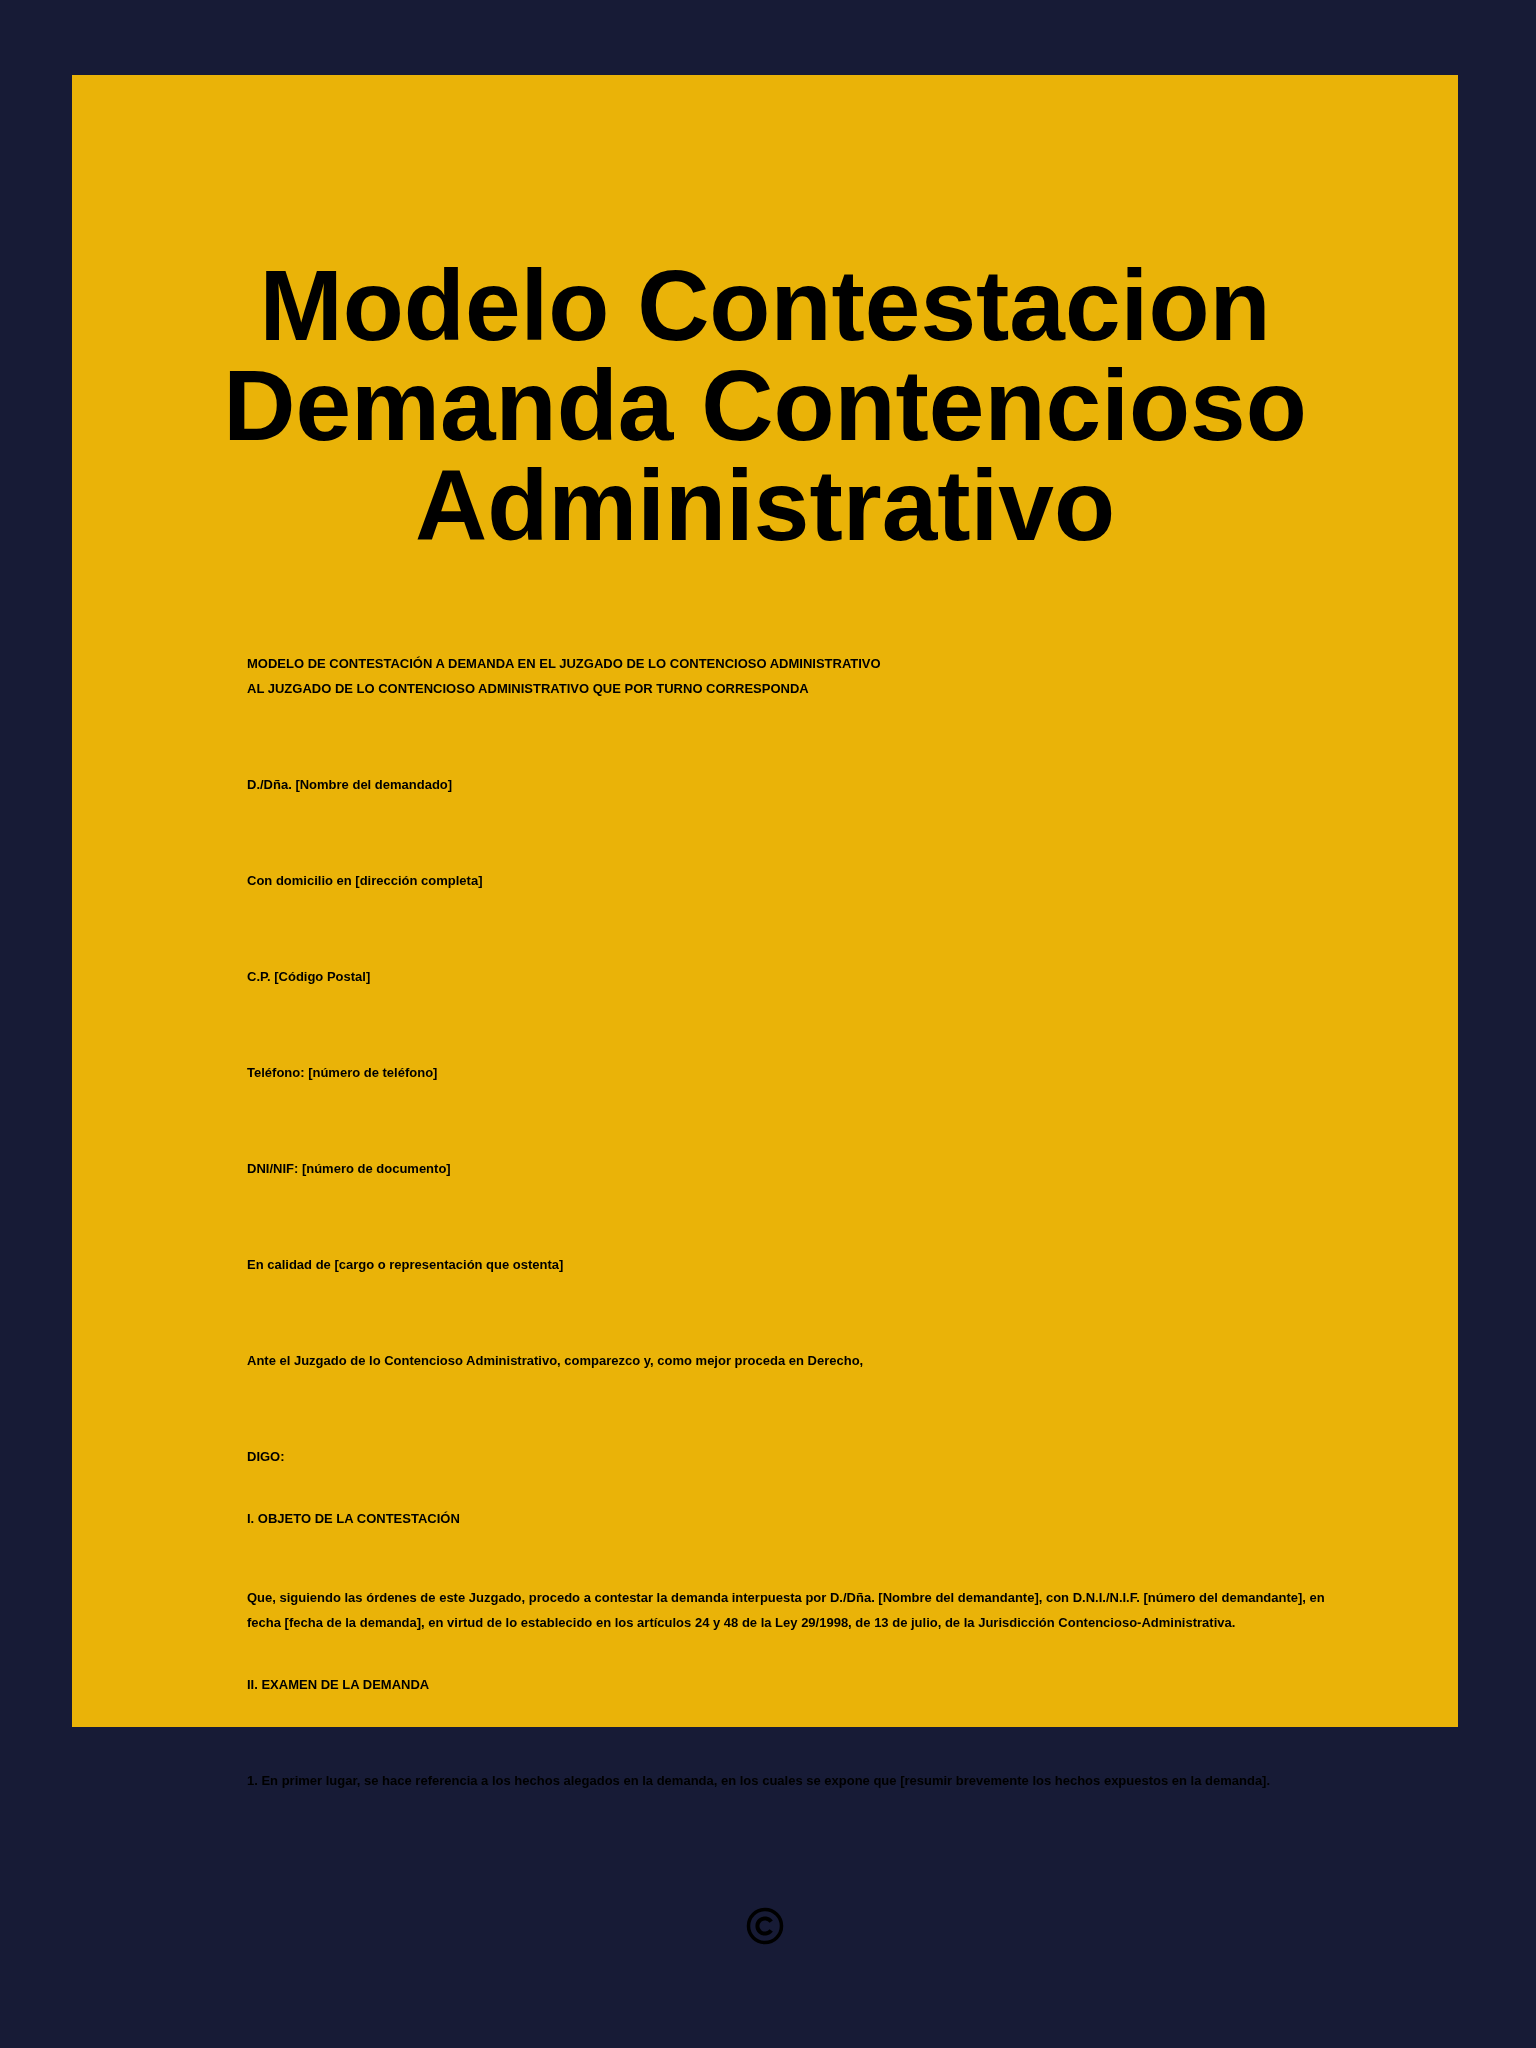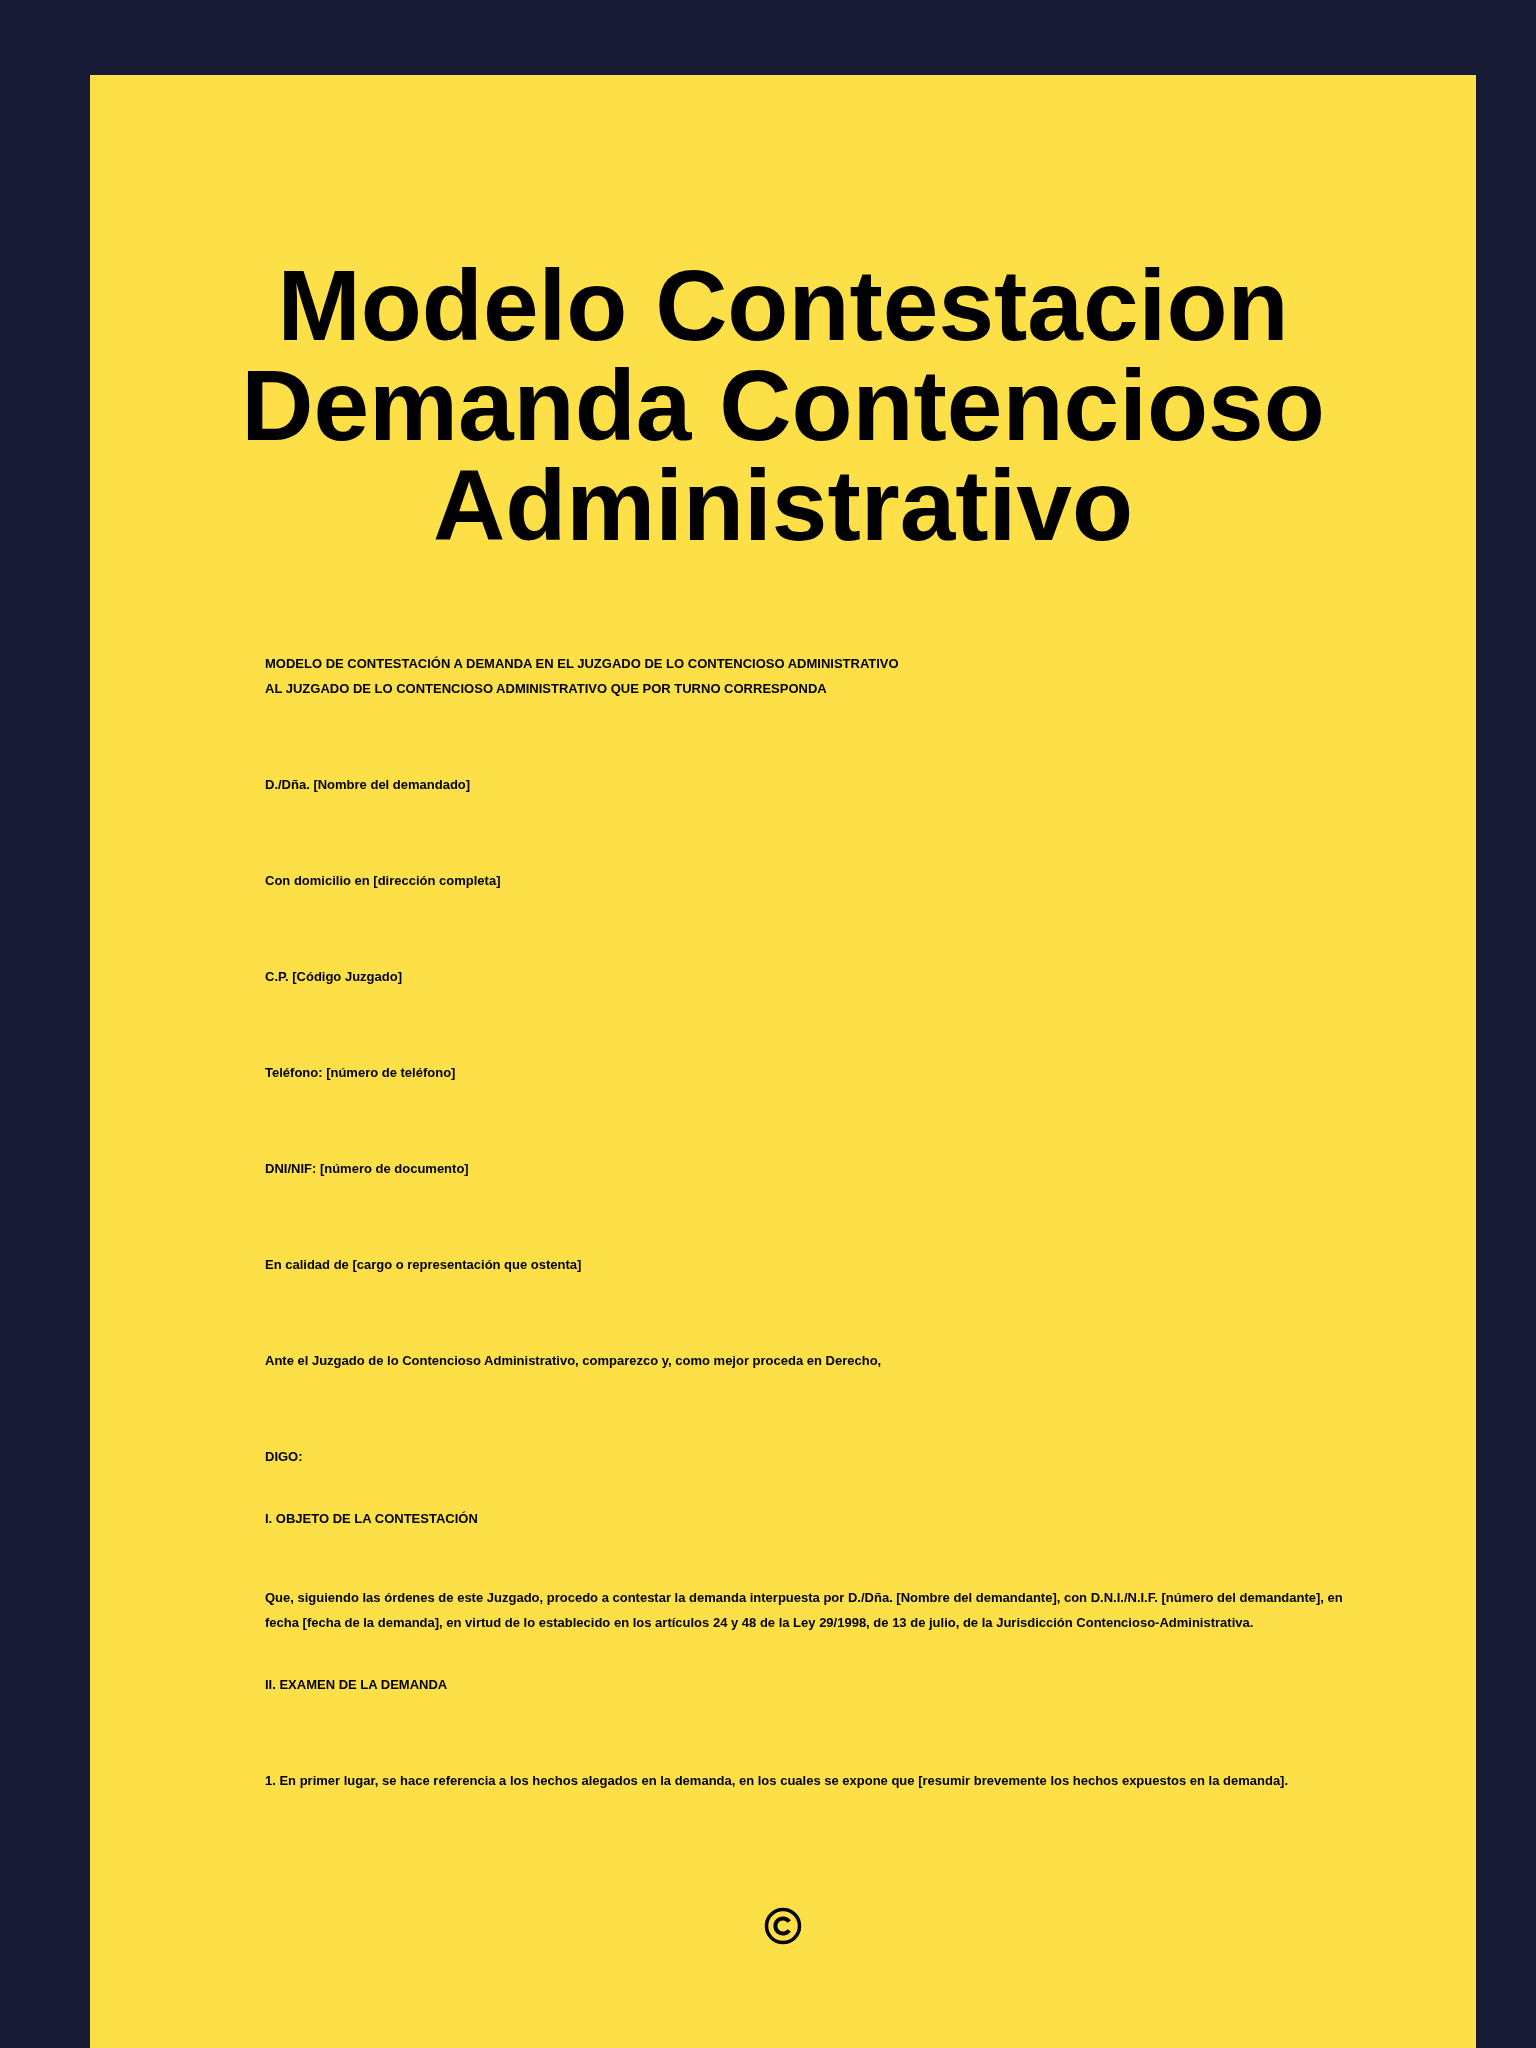--- a/index.html
+++ b/index.html
@@ -9,25 +9,25 @@
     body {
       width: 1536px;
       height: 2048px;
       background: #171b36;
       position: relative;
       overflow: hidden;
       font-family: "Liberation Sans", sans-serif;
     }
     .page {
       position: absolute;
-      left: 90px;
+      left: 72px;
       top: 75px;
       width: 1386px;
-      height: 1974px;
-      background: #fde047;
+      height: 1652px;
+      background: #eab308;
     }
     .doc-title {
       position: absolute;
       left: 0;
       top: 180px;
       width: 1386px;
       margin: 0;
       text-align: center;
       font-family: "Liberation Sans", sans-serif;
       font-weight: bold;
@@ -76,21 +76,21 @@
     <span>Demanda Contencioso</span>
     <span>Administrativo</span>
   </h1>
 
   <div class="doc-body">
     <p>MODELO DE CONTESTACIÓN A DEMANDA EN EL JUZGADO DE LO CONTENCIOSO ADMINISTRATIVO</p>
     <p class="gap25">AL JUZGADO DE LO CONTENCIOSO ADMINISTRATIVO QUE POR TURNO CORRESPONDA</p>
 
     <p class="gap50">D./Dña. [Nombre del demandado]</p>
     <p class="gap50">Con domicilio en [dirección completa]</p>
-    <p class="gap50">C.P. [Código Juzgado]</p>
+    <p class="gap50">C.P. [Código Postal]</p>
     <p class="gap50">Teléfono: [número de teléfono]</p>
     <p class="gap50">DNI/NIF: [número de documento]</p>
     <p class="gap50">En calidad de [cargo o representación que ostenta]</p>
 
     <p class="gap50">Ante el Juzgado de lo Contencioso Administrativo, comparezco y, como mejor proceda en Derecho,</p>
     <p class="gap50">DIGO:</p>
 
     <p class="gap-section">I. OBJETO DE LA CONTESTACIÓN</p>
     <p class="gap-after-section">Que, siguiendo las órdenes de este Juzgado, procedo a contestar la demanda interpuesta por D./Dña. [Nombre del demandante], con D.N.I./N.I.F. [número del demandante], en fecha [fecha de la demanda], en virtud de lo establecido en los artículos 24 y 48 de la Ley 29/1998, de 13 de julio, de la Jurisdicción Contencioso-Administrativa.</p>
 

